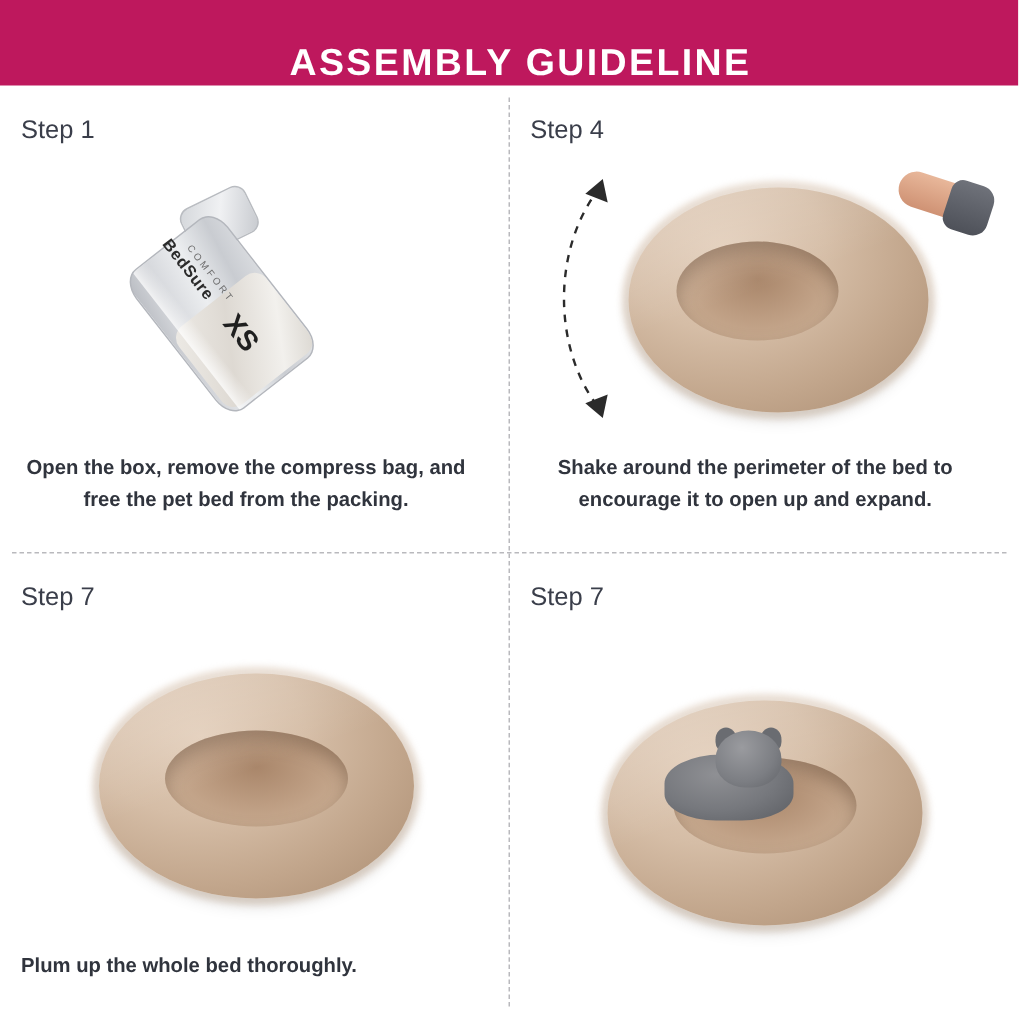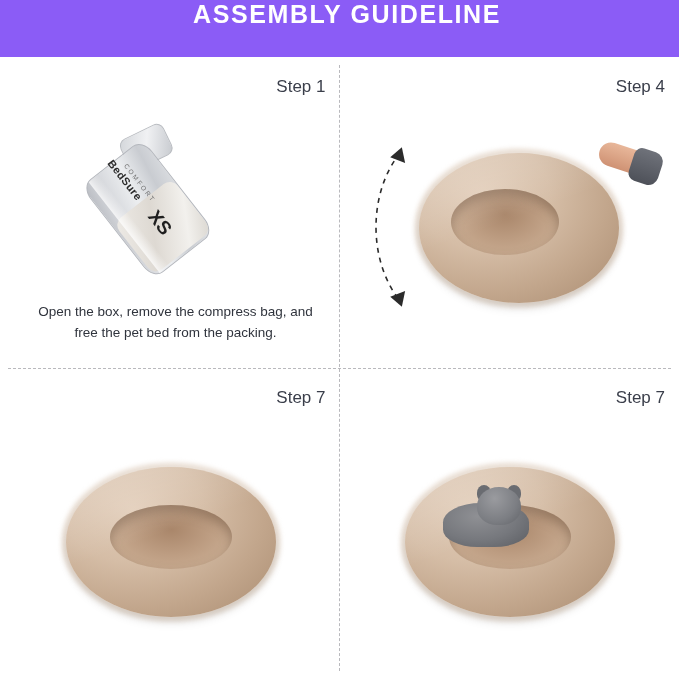--- a/index.html
+++ b/index.html
@@ -14,23 +14,23 @@
   .page {
     position: relative;
     width: 679px;
     height: 679px;
     background: #ffffff;
     overflow: hidden;
   }
   
   .header {
     height: 57px;
-    background: #8b5cf6;
+    background: #be185d;
     display: flex;
-    align-items: flex-start;
+    align-items: flex-end;
     justify-content: center;
     padding-left: 15px;
   }
   .header-title {
     color: #ffffff;
     font-size: 25px;
     letter-spacing: 1.6px;
     font-weight: bold;
     text-align: center;
   }
@@ -41,21 +41,21 @@
     height: 622px;
     display: grid;
     grid-template-columns: 1fr 1fr;
     grid-template-rows: 1fr 1fr;
   }
   .cell {
     position: relative;
     padding: 18px 14px 10px 14px;
     display: flex;
     flex-direction: column;
-    align-items: flex-end;
+    align-items: flex-start;
   }
   
   .v-sep {
     position: absolute;
     left: 339px;
     top: 8px;
     bottom: 8px;
     width: 0;
     border-left: 1px dashed #b9b9bd;
   }
@@ -81,20 +81,21 @@
     justify-content: center;
     position: relative;
   }
   .caption {
     font-size: 13.5px;
     line-height: 1.55;
     color: #30343d;
     text-align: center;
     max-width: 300px;
     margin-bottom: 14px;
+    font-weight: bold;
   }
   
   .bag-wrap {
     position: relative;
     width: 190px;
     height: 170px;
   }
   .bag {
     position: absolute;
     left: 30px;
@@ -313,34 +314,36 @@
             <div class="bed-outer"></div>
             <div class="bed-inner"></div>
             <div class="bed-sheen"></div>
           </div>
           <div class="arm">
             <div class="arm-skin"></div>
             <div class="arm-sleeve"></div>
           </div>
         </div>
       </div>
+      <div class="caption">Shake around the perimeter of the bed to encourage it to open up and expand.</div>
     </div>
 
     <div class="cell">
       <div class="step-title">Step 7</div>
       <div class="art">
         <div class="s3-wrap">
           <div class="bed s3-bed">
             <div class="bed-fuzz"></div>
             <div class="bed-outer"></div>
             <div class="bed-inner"></div>
             <div class="bed-sheen"></div>
           </div>
         </div>
       </div>
+      <div class="caption">Plum up the whole bed thoroughly.</div>
     </div>
 
     <div class="cell">
       <div class="step-title">Step 7</div>
       <div class="art">
         <div class="s4-wrap">
           <div class="bed s4-bed">
             <div class="bed-fuzz"></div>
             <div class="bed-outer"></div>
             <div class="bed-inner"></div>

